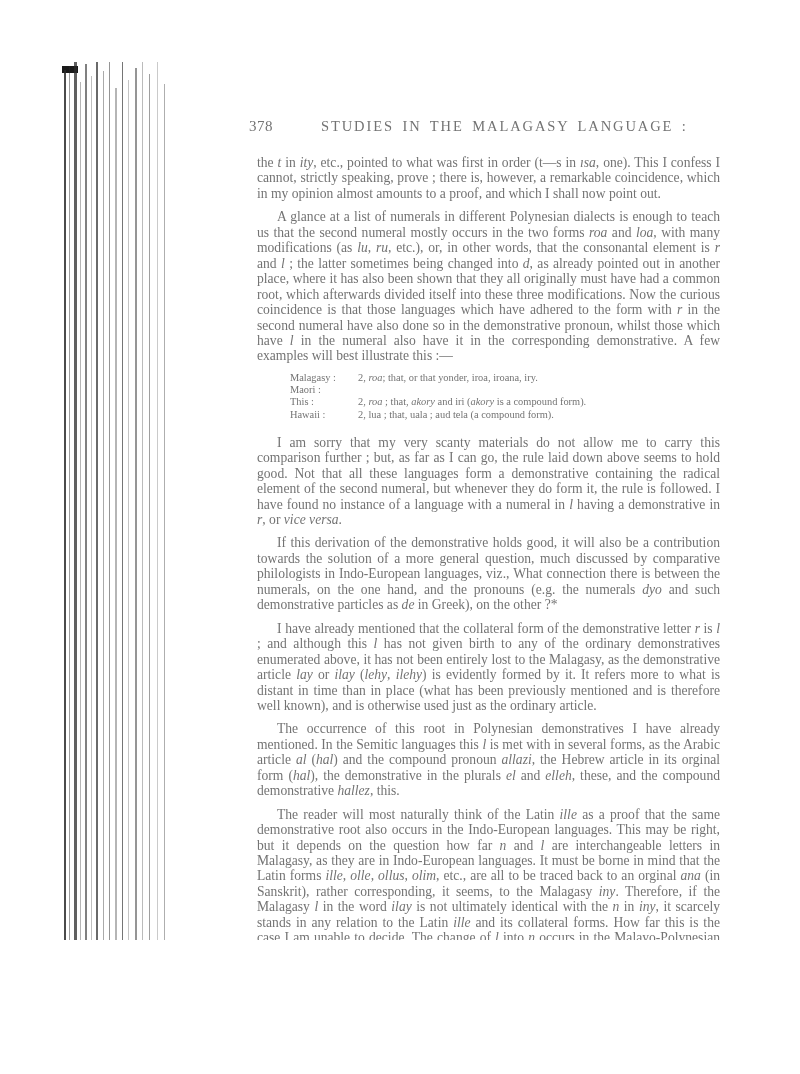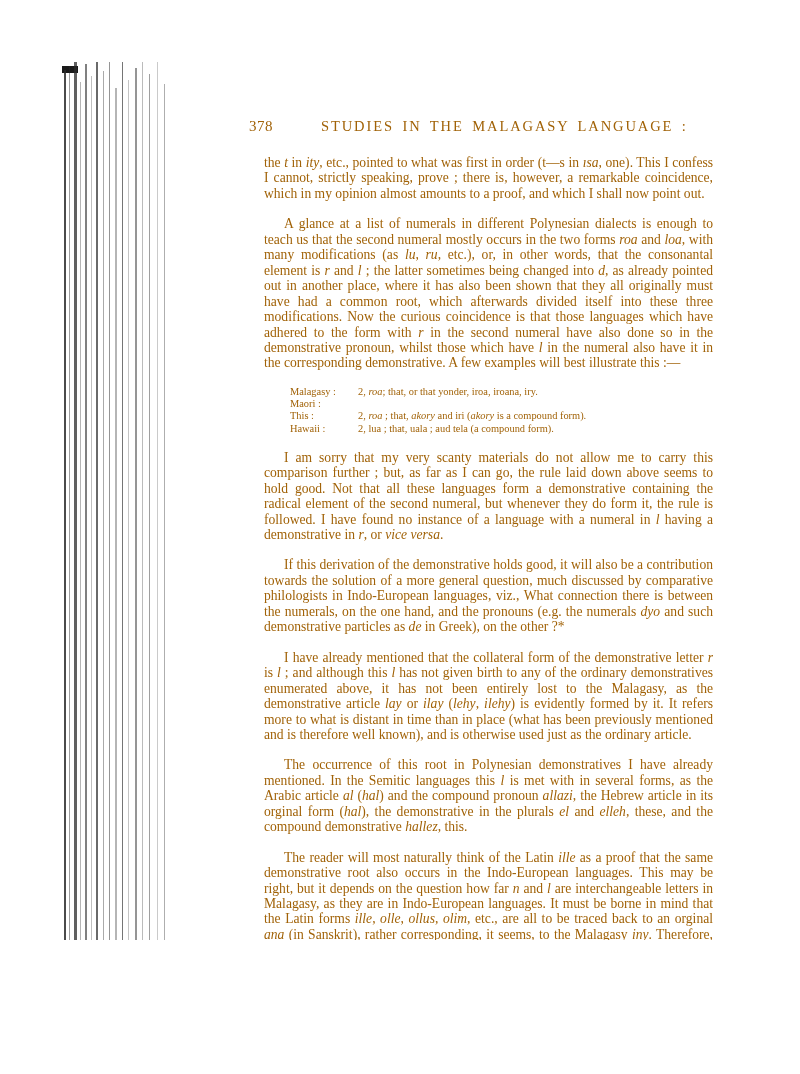--- a/index.html
+++ b/index.html
@@ -8,21 +8,21 @@
     padding: 0;
     background: #ffffff;
   }
   .page {
     position: relative;
     width: 800px;
     height: 940px;
     background: #ffffff;
     overflow: hidden;
     font-family: "Liberation Serif", "DejaVu Serif", serif;
-    color: #a16207;
+    color: #737373;
   }
 
   
   .gutter {
     position: absolute;
     left: 62px;
     top: 62px;
     width: 110px;
     height: 968px;
     pointer-events: none;
@@ -99,21 +99,21 @@
   }
   .head-title {
     font-size: 14.5px;
     letter-spacing: 1.9px;
     word-spacing: 3px;
     white-space: nowrap;
     text-align: right;
   }
 
   p.body {
-    margin: 15px;
+    margin: 8px;
     font-size: 13.6px;
     line-height: 15.45px;
     text-align: justify;
     text-indent: 20px;
     hyphens: none;
   }
   p.body.first { text-indent: 0; }
 
   .langlist {
     margin: 2px 0 14px 0;

